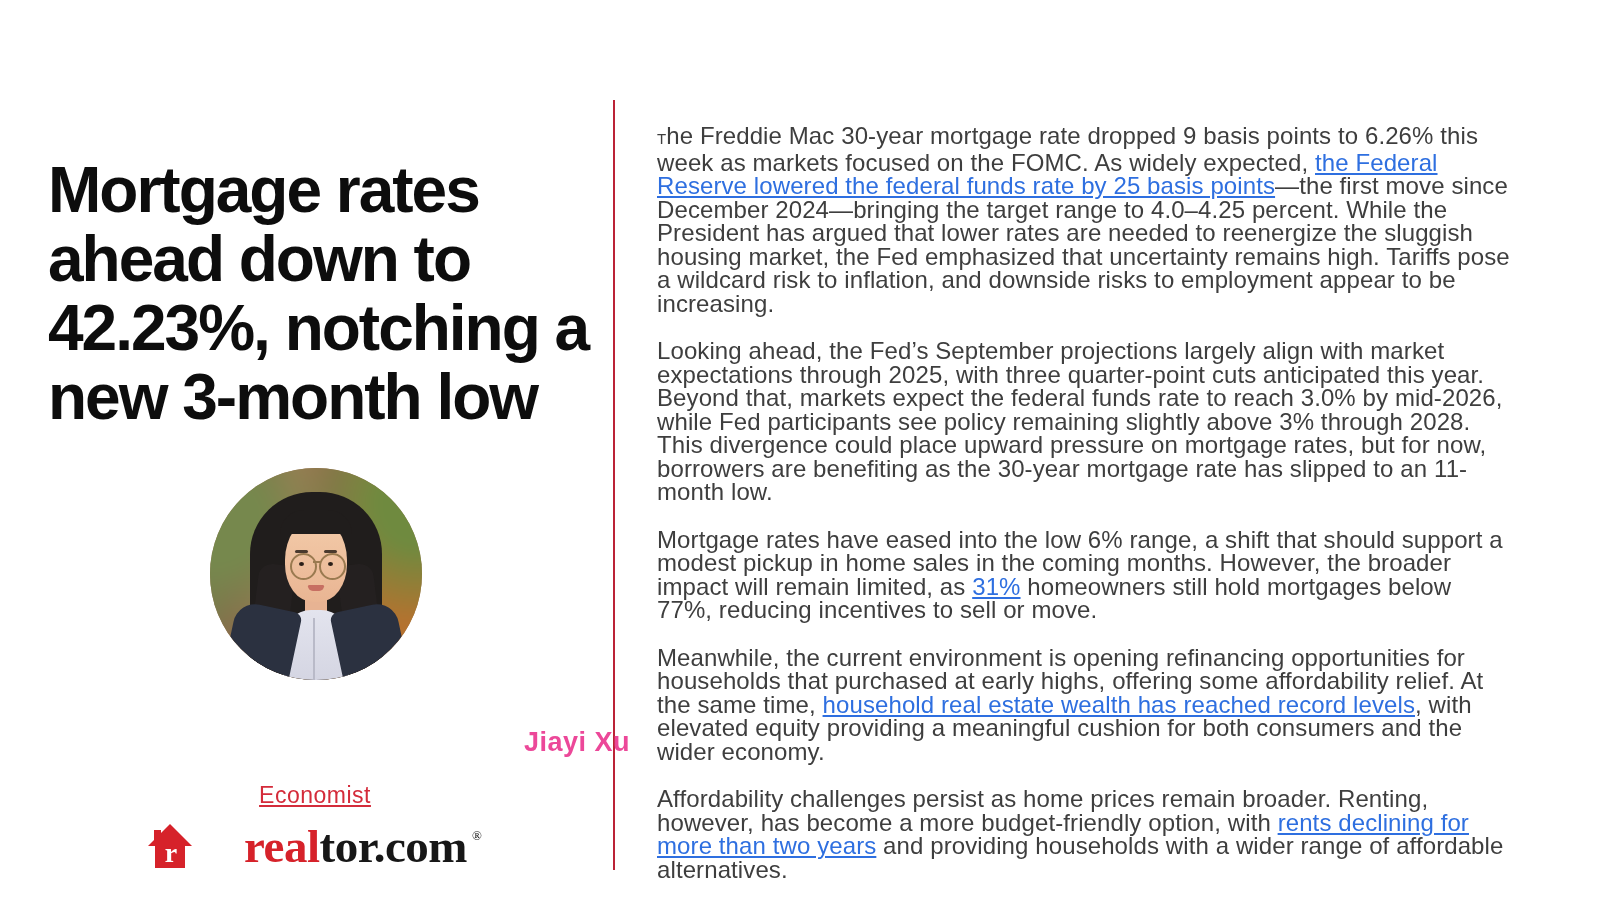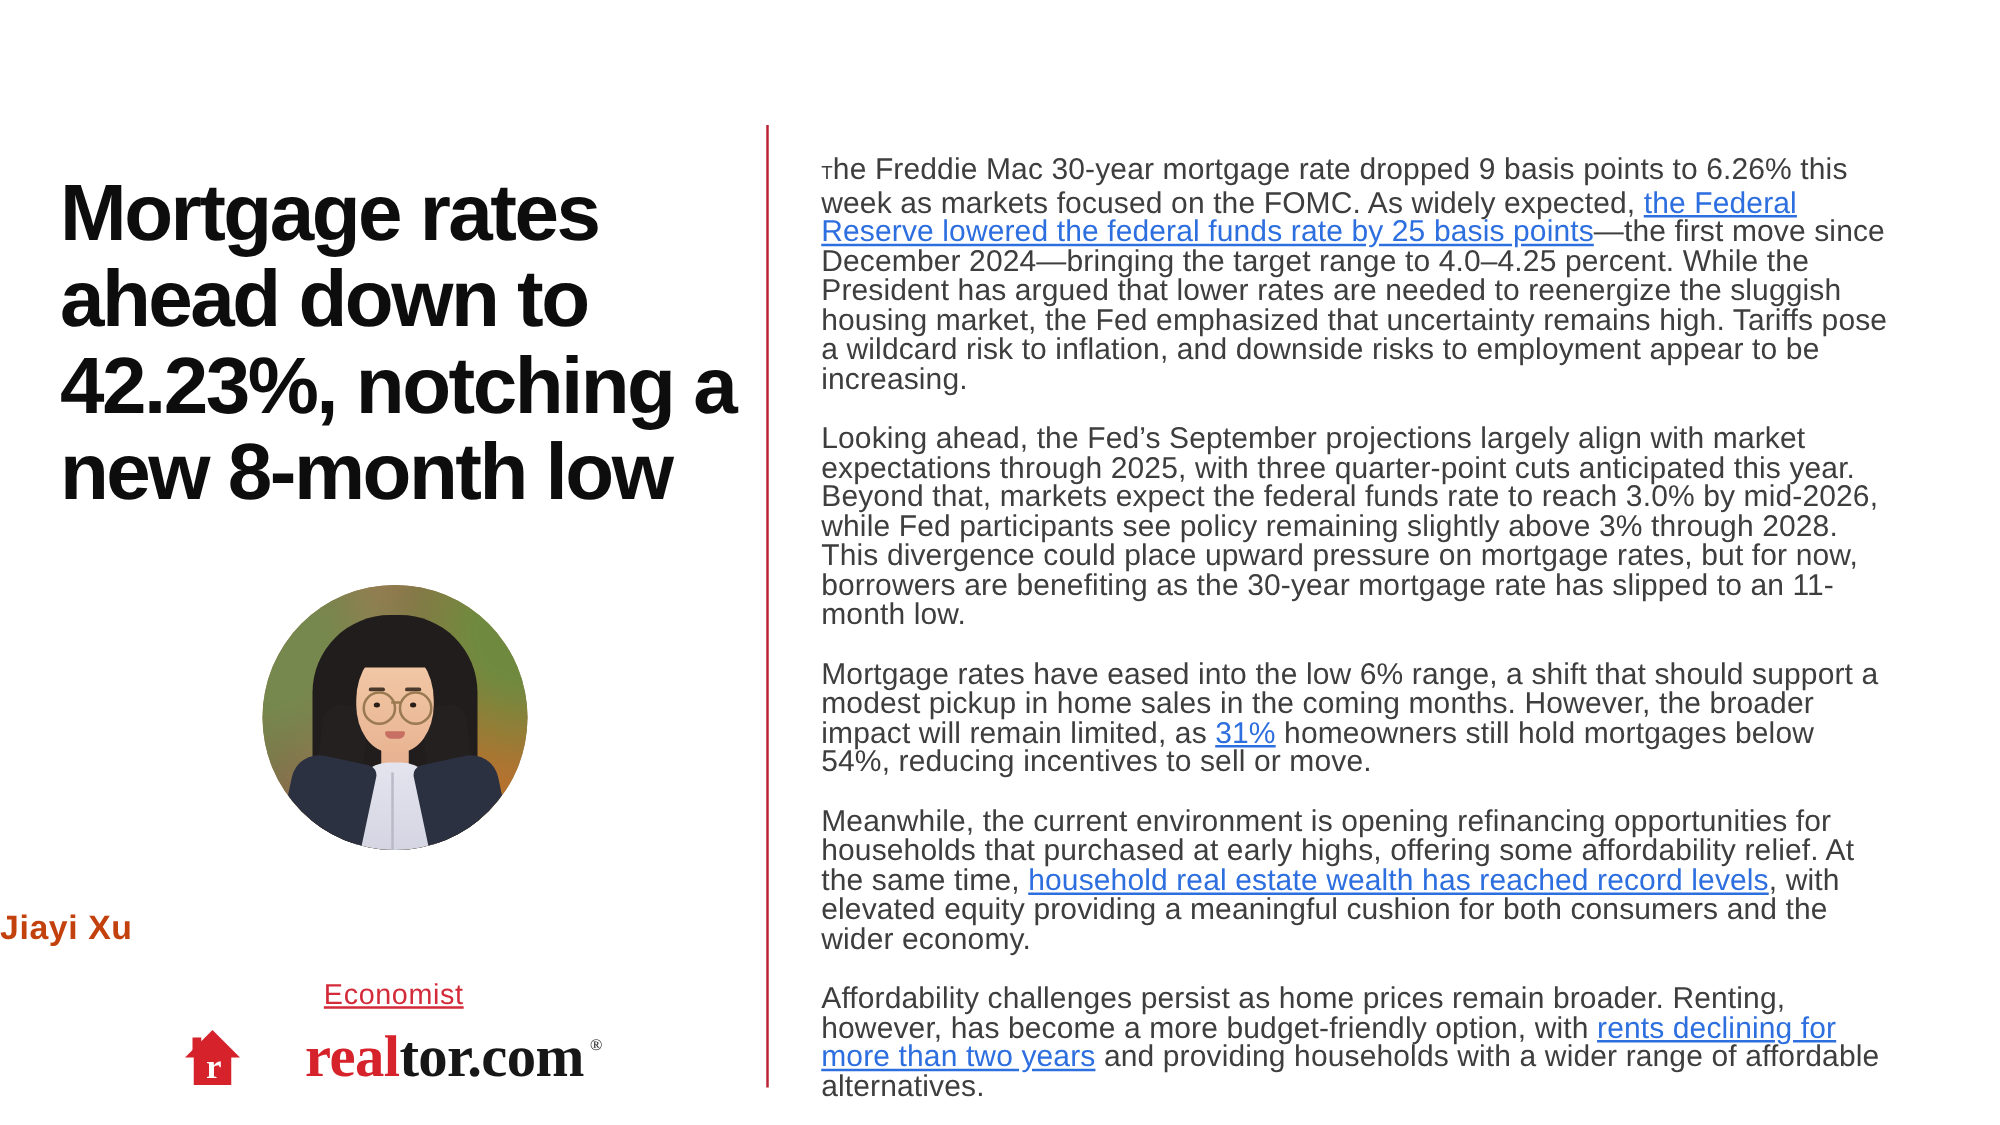--- a/index.html
+++ b/index.html
@@ -12,21 +12,21 @@
   }
   html,body{margin:0;padding:0;background:#fff;}
   #canvas{
     position:relative;width:1600px;height:900px;background:#ffffff;overflow:hidden;
     font-family:"Liberation Sans", sans-serif;
   }
   .divider{position:absolute;left:613px;top:100px;width:2px;height:770px;background:var(--divider-red);}
 
   
   .headline{
-    position:absolute;left:48px;top:136px;width:560px;
+    position:absolute;left:48px;top:156px;width:560px;
     font-size:64px;line-height:69px;font-weight:800;letter-spacing:-2px;
     color:var(--headline-color);
   }
   .hl-line{white-space:nowrap;}
 
   .photo{
     position:absolute;left:210px;top:468px;width:212px;height:212px;border-radius:50%;
     overflow:hidden;background:#9c7a58;
   }
   .photo *{position:absolute;}
@@ -50,22 +50,22 @@
   .ph-brow-l{left:85px;top:82px;width:13px;height:3px;background:#4a3a2e;border-radius:2px;}
   .ph-brow-r{left:114px;top:82px;width:13px;height:3px;background:#4a3a2e;border-radius:2px;}
   .ph-glass-l{left:80px;top:85px;width:23px;height:23px;border:2px solid #9a7a50;border-radius:50%;}
   .ph-glass-r{left:109px;top:85px;width:23px;height:23px;border:2px solid #9a7a50;border-radius:50%;}
   .ph-bridge{left:103px;top:93px;width:8px;height:2px;background:#9a7a50;}
   .ph-eye-l{left:89px;top:94px;width:5px;height:4px;background:#2a1f18;border-radius:50%;}
   .ph-eye-r{left:118px;top:94px;width:5px;height:4px;background:#2a1f18;border-radius:50%;}
   .ph-mouth{left:98px;top:117px;width:16px;height:6px;background:#c76f62;border-radius:2px 2px 8px 8px;}
 
   .author-name{
-    position:absolute;left:0;top:727px;width:630px;text-align:left;
-    font-size:27px;font-weight:800;letter-spacing:0.5px;color:#c2410c;
+    position:absolute;left:0;top:727px;width:630px;text-align:right;
+    font-size:27px;font-weight:800;letter-spacing:0.5px;color:#ec4899;
   }
   .author-title{
     position:absolute;left:0;top:782px;width:630px;text-align:center;
     font-size:23px;color:var(--title-red);letter-spacing:0.5px;text-decoration:underline;
   }
   .logo{
     position:absolute;left:0;top:820px;width:630px;height:52px;
     display:flex;justify-content:center;align-items:center;gap:7px;
   }
   .logo-house{width:44px;height:44px;flex:0 0 auto;}
@@ -90,21 +90,21 @@
 <body>
 
 <div id="canvas">
 
   <div class="divider"></div>
 
   <div class="headline">
       <div class="hl-line">Mortgage rates</div>
       <div class="hl-line">ahead down to</div>
       <div class="hl-line">42.23%, notching a</div>
-      <div class="hl-line">new 8-month low</div>
+      <div class="hl-line">new 3-month low</div>
     </div>
 
   <div class="photo">
     <div class="ph-bg"></div>
     <div class="ph-hair-back"></div>
     <div class="ph-fall-l"></div>
     <div class="ph-fall-r"></div>
     <div class="ph-neck"></div>
     <div class="ph-shirt"></div>
     <div class="ph-seam"></div>
@@ -131,18 +131,18 @@
       <path d="M22 0 L44 22 L37 22 L37 44 L7 44 L7 22 L0 22 Z" fill="#d6222a"></path>
       <text x="23" y="38" text-anchor="middle" font-size="28" fill="#ffffff" font-family="Liberation Serif, serif" font-weight="bold">r</text>
     </svg>
     <span class="logo-word"><span class="logo-red">real</span><span class="logo-black">tor.com</span></span>
     <span class="logo-reg">®</span>
   </div>
 
   <div class="article">
       <p class="first-para"><span>The Freddie Mac 30-year mortgage rate dropped 9 basis points to 6.26% this week as markets focused on the FOMC. As widely expected, </span><a>the Federal Reserve lowered the federal funds rate by 25 basis points</a><span>—the first move since December 2024—bringing the target range to 4.0–4.25 percent. While the President has argued that lower rates are needed to reenergize the sluggish housing market, the Fed emphasized that uncertainty remains high. Tariffs pose a wildcard risk to inflation, and downside risks to employment appear to be increasing.</span></p>
       <p><span>Looking ahead, the Fed’s September projections largely align with market expectations through 2025, with three quarter-point cuts anticipated this year. Beyond that, markets expect the federal funds rate to reach 3.0% by mid-2026, while Fed participants see policy remaining slightly above 3% through 2028. This divergence could place upward pressure on mortgage rates, but for now, borrowers are benefiting as the 30-year mortgage rate has slipped to an 11-month low.</span></p>
-      <p><span>Mortgage rates have eased into the low 6% range, a shift that should support a modest pickup in home sales in the coming months. However, the broader impact will remain limited, as </span><a>31%</a><span> homeowners still hold mortgages below 54%, reducing incentives to sell or move.</span></p>
+      <p><span>Mortgage rates have eased into the low 6% range, a shift that should support a modest pickup in home sales in the coming months. However, the broader impact will remain limited, as </span><a>31%</a><span> homeowners still hold mortgages below 77%, reducing incentives to sell or move.</span></p>
       <p><span>Meanwhile, the current environment is opening refinancing opportunities for households that purchased at early highs, offering some affordability relief. At the same time, </span><a>household real estate wealth has reached record levels</a><span>, with elevated equity providing a meaningful cushion for both consumers and the wider economy.</span></p>
       <p><span>Affordability challenges persist as home prices remain broader. Renting, however, has become a more budget-friendly option, with </span><a>rents declining for more than two years</a><span> and providing households with a wider range of affordable alternatives.</span></p>
     </div>
 
 </div>
 
 </body></html>

